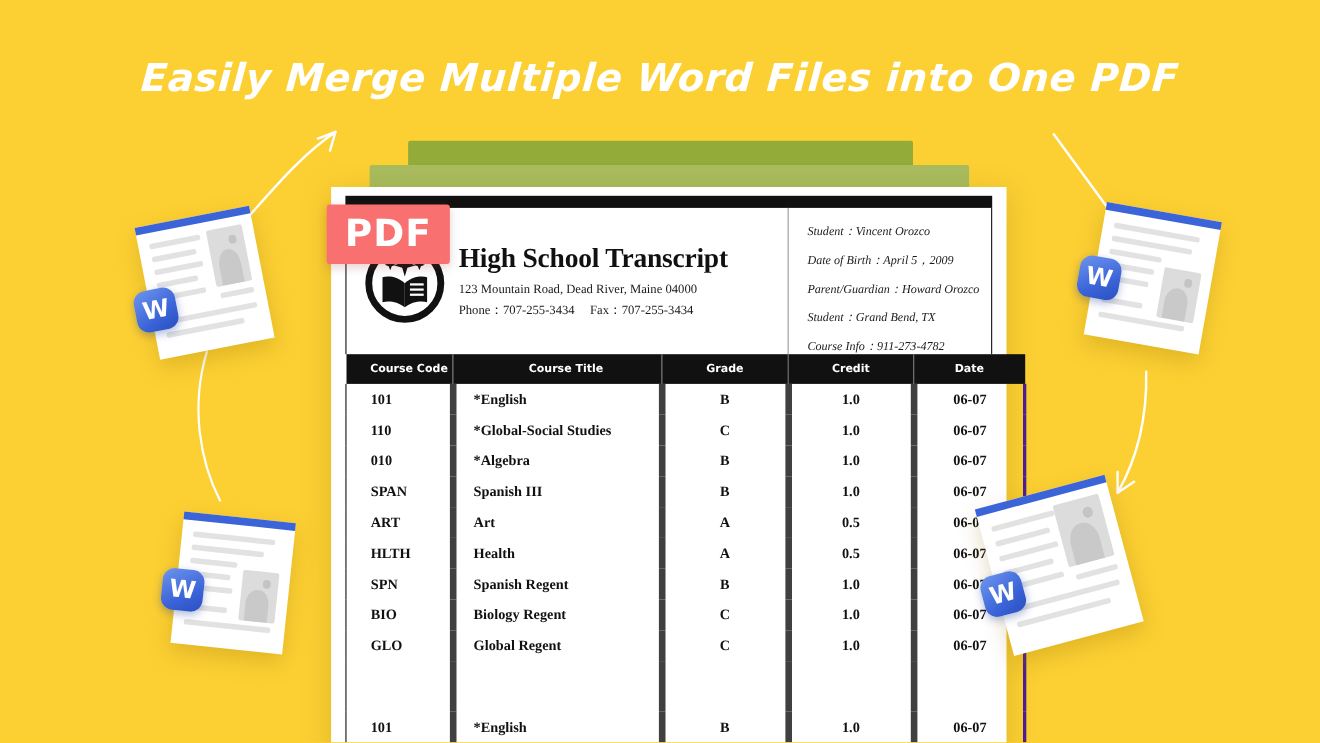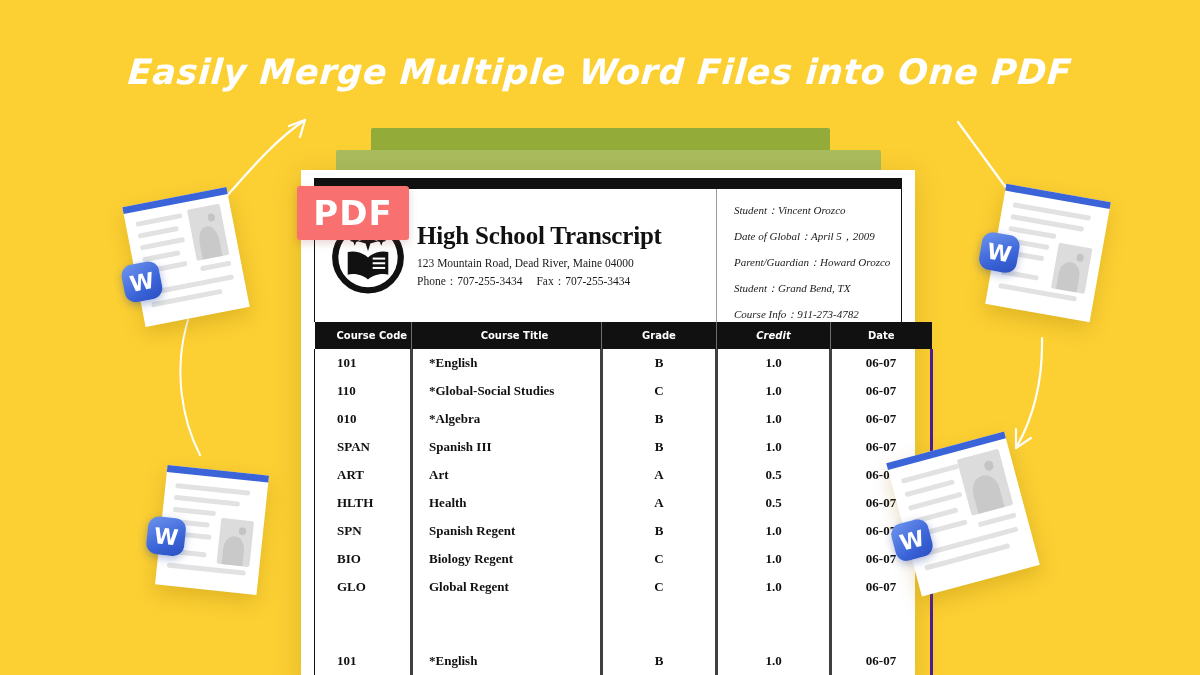--- a/index.html
+++ b/index.html
@@ -154,32 +154,32 @@
   table.grades thead th:last-child { border-right: none; }
   table.grades thead th.code { text-align: left; padding-left: 22px; }
   table.grades thead th.title { text-align: center; padding-left: 16px; }
 
   table.grades tbody td {
     font-size: 13px;
     font-weight: 700;
     color: #111;
     text-align: center;
     padding: 6px 0;
-    border-right: 3px solid #404040;
+    border-right: 6px solid #404040;
   }
   table.grades tbody tr td:first-child { border-left: 1px solid #111; }
   table.grades tbody tr td:last-child { border-right: 3px solid #4c1d95; }
   table.grades tbody td.code { text-align: left; padding-left: 22px; }
   table.grades tbody td.title { text-align: left; padding-left: 16px; }
   tr.spacer td { height: 46px; padding: 0; }
 
   .col-code  { width: 97px; }
   .col-title { width: 190px; }
   .col-grade { width: 115px; }
-  .col-credit{ width: 114px; font-style: italic; }
+  .col-credit{ width: 114px; }
   .col-date  { width: 101px; }
 
   
   .pdf-badge {
     position: absolute;
     left: 297px;
     top: 186px;
     width: 112px;
     height: 54px;
     background: #F97070;
@@ -305,21 +305,21 @@
             <div class="school-title">High School Transcript</div>
             <div class="school-addr">123 Mountain Road, Dead River, Maine 04000</div>
             <div class="school-contact">
               <span>Phone：</span><span>707-255-3434</span><span class="gap"></span><span>Fax：</span><span>707-255-3434</span>
             </div>
           </div>
         </div>
 
         <div class="head-right">
           <div class="line"><span>Student：</span><span>Vincent Orozco</span></div>
-          <div class="line"><span>Date of Global：</span><span>April 5，2009</span></div>
+          <div class="line"><span>Date of Birth：</span><span>April 5，2009</span></div>
           <div class="line"><span>Parent/Guardian：</span><span>Howard Orozco</span></div>
           <div class="line"><span>Student：</span><span>Grand Bend, TX</span></div>
           <div class="line"><span>Course Info：</span><span>911-273-4782</span></div>
         </div>
       </div>
 
       <table class="grades">
         <thead>
           <tr>
             <th class="code col-code">Course Code</th>

